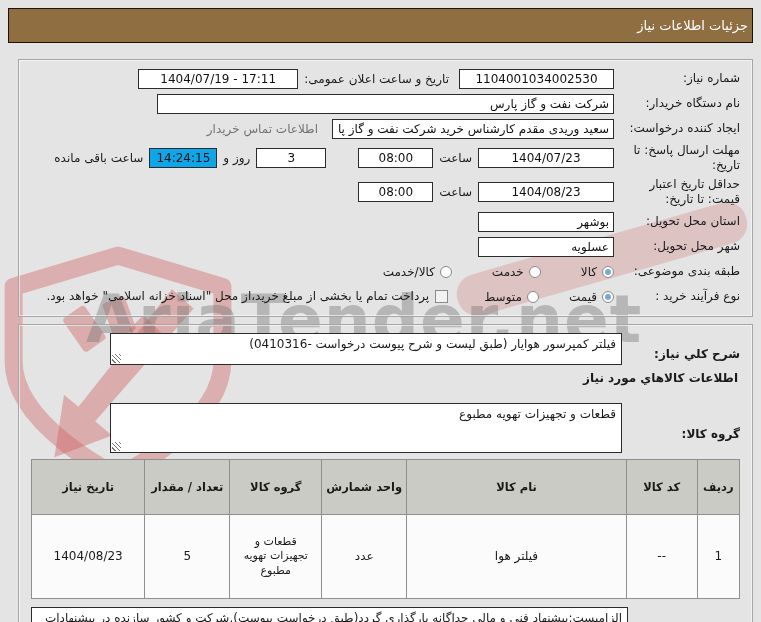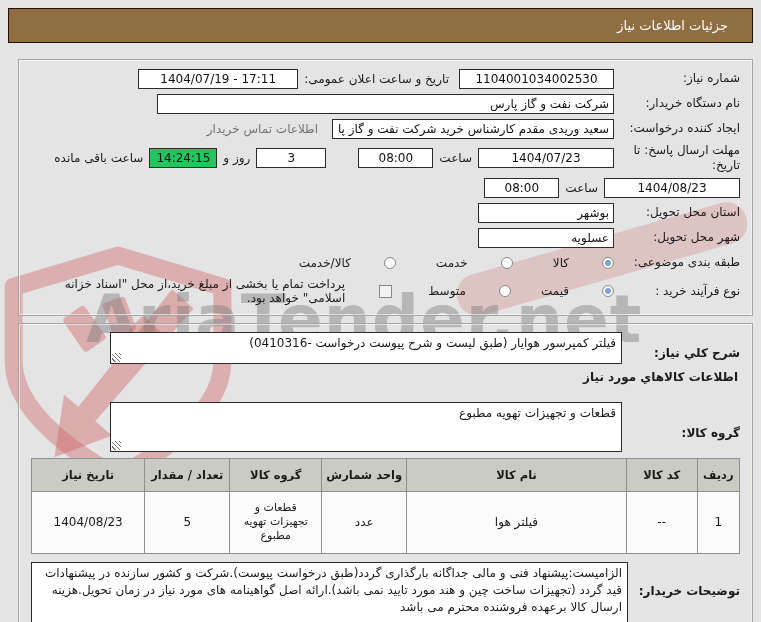--- a/index.html
+++ b/index.html
@@ -24,67 +24,67 @@
     position:absolute; left:452px; top:238px; width:300px; height:42px;
     background:rgba(208,120,120,0.30); border-radius:20px;
     transform:rotate(-16deg);
   }
   
   .content { position:relative; z-index:2; }
   .titlebar {
     margin:8px 8px 0 8px; height:35px;
     background:#8f6e42; border:1px solid #1f1208;
     color:#ffffff; font-size:13px;
-    display:flex; align-items:center; padding:0 24px;
+    display:flex; align-items:center; padding:0 4px;
   }
   .panel {
     margin:0 8px 0 18px;
     border:1px solid #a6a6a6;
     box-shadow:0 0 0 1px rgba(255,255,255,0.55) inset;
     padding:8px 12px 9px 12px;
     background:transparent;
   }
   .panel-top { margin-top:16px; }
   .panel-main { margin-top:7px; }
   .row { display:flex; align-items:center; margin-bottom:4px; min-height:21px; }
   .lbl { width:126px; flex-shrink:0; line-height:1.25; }
   .lbl2 { width:118px; flex-shrink:0; font-weight:bold; line-height:1.3; }
   .fld {
     border:1px solid #2b2b2b; background:#ffffff; height:20px;
     font-family:"DejaVu Sans",sans-serif; font-size:12px; color:#111;
     padding:0 4px; direction:rtl;
   }
   .fld.center { text-align:center; direction:ltr; }
-  .fld.yellow { background:#22c55e; }
+  .fld.yellow { background:#0ea5e9; }
   .link { color:#737373; margin-right:14px; cursor:pointer; white-space:nowrap; }
   .sep { width:6px; flex-shrink:0; }
   .radio {
     display:inline-block; width:12px; height:12px; border:1px solid #898989;
     border-radius:50%; background:#fdfdfd; margin-left:5px; position:relative; flex-shrink:0;
   }
   .radio.checked::after {
     content:""; position:absolute; left:2px; top:2px; width:6px; height:6px;
     border-radius:50%; background:#7aa7d6;
   }
   .checkbox {
     display:inline-block; width:13px; height:13px; border:1px solid #898989;
     background:#f2f2f2; margin-left:6px; flex-shrink:0;
   }
-  .opt { display:flex; align-items:center; margin-left:34px; white-space:nowrap;gap:28px; }
+  .opt { display:flex; align-items:center; margin-left:34px; white-space:nowrap; }
   .textbox {
     border:1px solid #2b2b2b; background:#ffffff; position:relative;
     padding:2px 5px; line-height:1.45; overflow:hidden;
   }
   .grip {
     position:absolute; left:1px; bottom:1px; width:9px; height:9px;
     background:repeating-linear-gradient(45deg, transparent 0 2px, #777 2px 3px);
   }
   .section-title { font-weight:bold; margin:6px 2px 18px 0; }
   table { width:100%; border-collapse:collapse; direction:rtl; margin:4px 0 8px 0; }
-  th, td { border:1px solid #8f8f8f; padding:9px 4px; text-align:center; }
+  th, td { border:1px solid #8f8f8f; padding:20px 4px; text-align:center; }
   th { background:#cbcbc5; font-weight:bold; font-size:11.5px; height:28px; }
   td { background:#fbfbfb; height:40px; font-size:12px; }
 </style>
 </head>
 <body>
 
 <div class="watermark">
   <svg class="wm-shield" width="252" height="240" viewBox="0 0 210 200">
     <path d="M105 8 L192 34 V96 C192 150 105 192 105 192 C105 192 18 150 18 96 V34 Z" fill="none" stroke="rgba(205,95,95,0.40)" stroke-width="15" stroke-linejoin="round"></path>
     <rect x="66" y="52" width="22" height="34" rx="3" transform="rotate(-35 77 69)" fill="rgba(205,95,95,0.42)"></rect>
@@ -134,20 +134,21 @@
       <input class="fld center" style="width: 70px; margin-right: 32px;" readonly="" value="3">
       <span class="sep"></span>
       <span>روز و</span>
       <span class="sep"></span>
       <input class="fld center yellow" style="width: 68px;" readonly="" value="14:24:15">
       <span class="sep"></span>
       <span>ساعت باقی مانده</span>
     </div>
 
     <div class="row">
+      <span class="lbl">حداقل تاریخ اعتبار قیمت: تا تاریخ:</span>
       <input class="fld center" style="width: 136px;" readonly="" value="1404/08/23">
       <span class="sep"></span>
       <span>ساعت</span>
       <span class="sep"></span>
       <input class="fld center" style="width: 75px;" readonly="" value="08:00">
     </div>
 
     <div class="row">
       <span class="lbl">استان محل تحویل:</span>
       <input class="fld" style="width: 136px;" readonly="" value="بوشهر">

